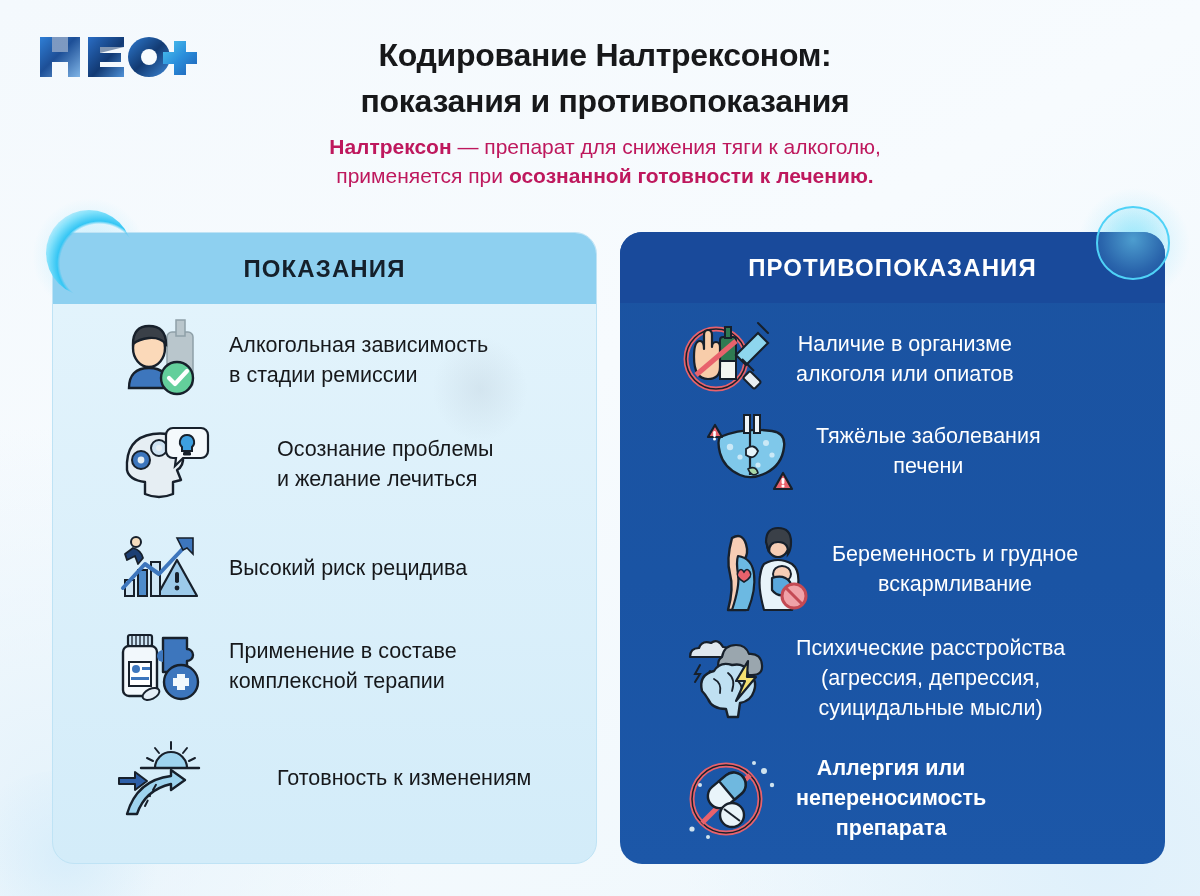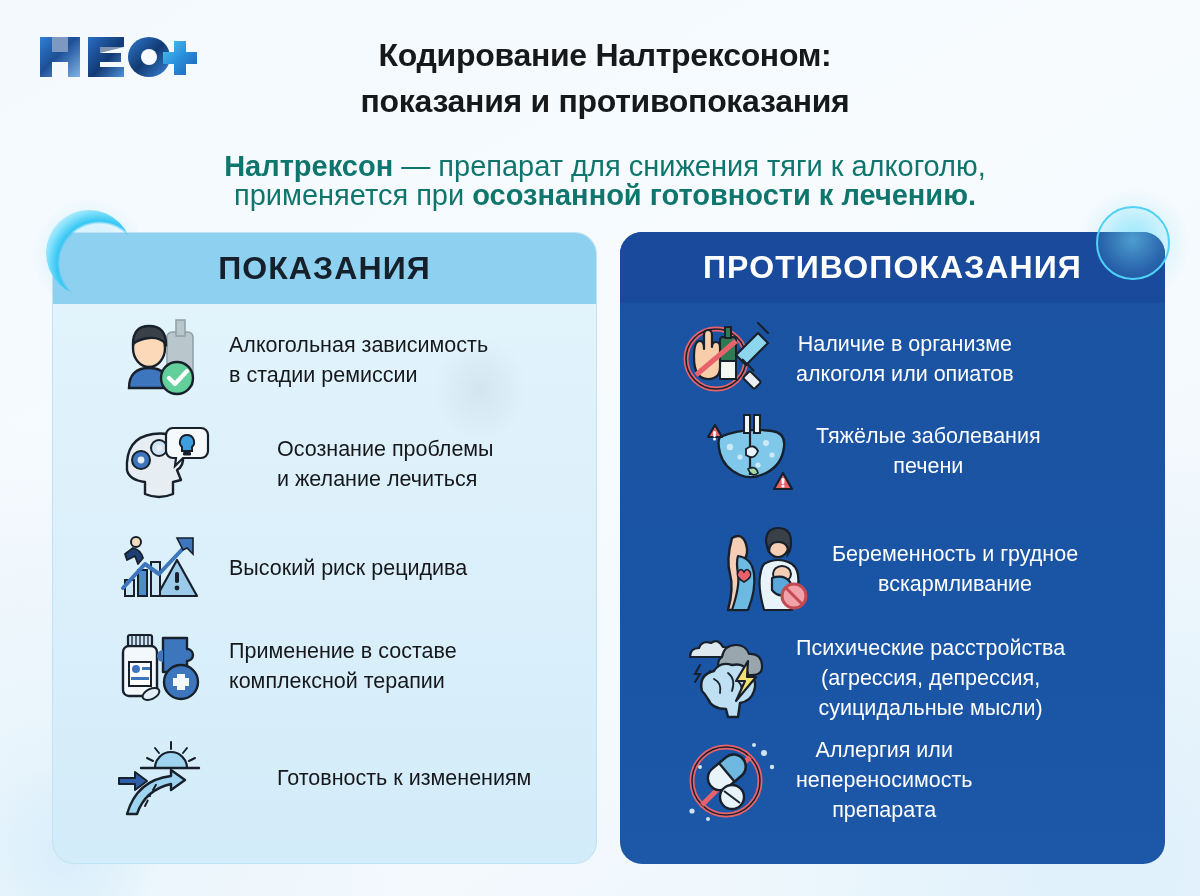--- a/index.html
+++ b/index.html
@@ -21,61 +21,61 @@
 
   .title{
     position:absolute; left:190px; top:32px; width:830px;
     text-align:center; color:#17181a;
     font-size:32px; font-weight:700; line-height:46px;
     letter-spacing:-0.3px;
   }
   .title .l2{ display:block; }
 
   .subtitle{
-    position:absolute; left:190px; top:152px; width:830px;
-    text-align:center; color:#0f766e;
-    font-size:29px; line-height:29px; font-weight:400;
+    position:absolute; left:190px; top:132px; width:830px;
+    text-align:center; color:#be185d;
+    font-size:21px; line-height:29px; font-weight:400;
   }
   .subtitle b{ font-weight:700; }
 
   
   .card{
     position:absolute; top:232px; width:545px; height:632px;
     border-radius:22px; overflow:hidden;
   }
   .card-left{ left:52px;  background:linear-gradient(180deg,#e4f4fc 0%, #d3ecf9 100%); border:1px solid #bfe3f5; }
   .card-right{ left:620px; background:linear-gradient(180deg,#1b53a1 0%, #1a54a4 55%, #1c57a8 100%);text-align:center; }
 
   .card-head{
     position:absolute; left:0; top:0; width:100%; height:71px;
     display:flex; align-items:center; justify-content:center;
   }
   .card-left  .card-head{ background:#8ed0f0; }
   .card-right .card-head{ background:#194a9b; }
 
   .card-head h2{
-    font-size:32px; font-weight:700; letter-spacing:1.1px;
+    font-size:24px; font-weight:700; letter-spacing:1.1px;
   }
   .card-left  .card-head h2{ color:#15202b; }
   .card-right .card-head h2{ color:#ffffff; }
 
   .card-body{ position:absolute; left:0; top:71px; width:100%; height:561px; }
 
   .row{ position:absolute; left:0; width:100%; display:flex; align-items:center; }
   .row .ic{ width:104px; min-width:104px; height:88px; margin-left:58px; display:flex; align-items:center; justify-content:center; }
   .row .tx{ font-size:21.5px; line-height:30px; margin-left:14px; max-width:330px; }
   .card-left  .row .tx{ color:#16181b; }
   .card-right .row .tx{ color:#ffffff; }
 
   
   .lrow0{ top:12px; }  .lrow1{ top:116px;gap:48px; } .lrow2{ top:220px; }
   .lrow3{ top:318px; } .lrow4{ top:430px;gap:48px; }
   
   .rrow0{ top:12px; }  .rrow1{ top:104px;padding-left:20px; } .rrow2{ top:222px;margin-left:36px; }
-  .rrow3{ top:330px; } .rrow4{ top:432px; }
+  .rrow3{ top:330px; } .rrow4{ top:450px;font-weight:bold; }
 
   
   .deco{ position:absolute; pointer-events:none; }
   .deco-crescent{
     left:46px; top:210px; width:86px; height:86px; border-radius:50%;
     background:radial-gradient(circle at 62% 62%, rgba(255,255,255,0) 52%, #35c6f4 56%, #7fe0fb 68%, rgba(190,240,255,0) 86%);
     filter:blur(.4px);
   }
   .deco-crescent-glow{
     left:30px; top:196px; width:120px; height:120px; border-radius:50%;

